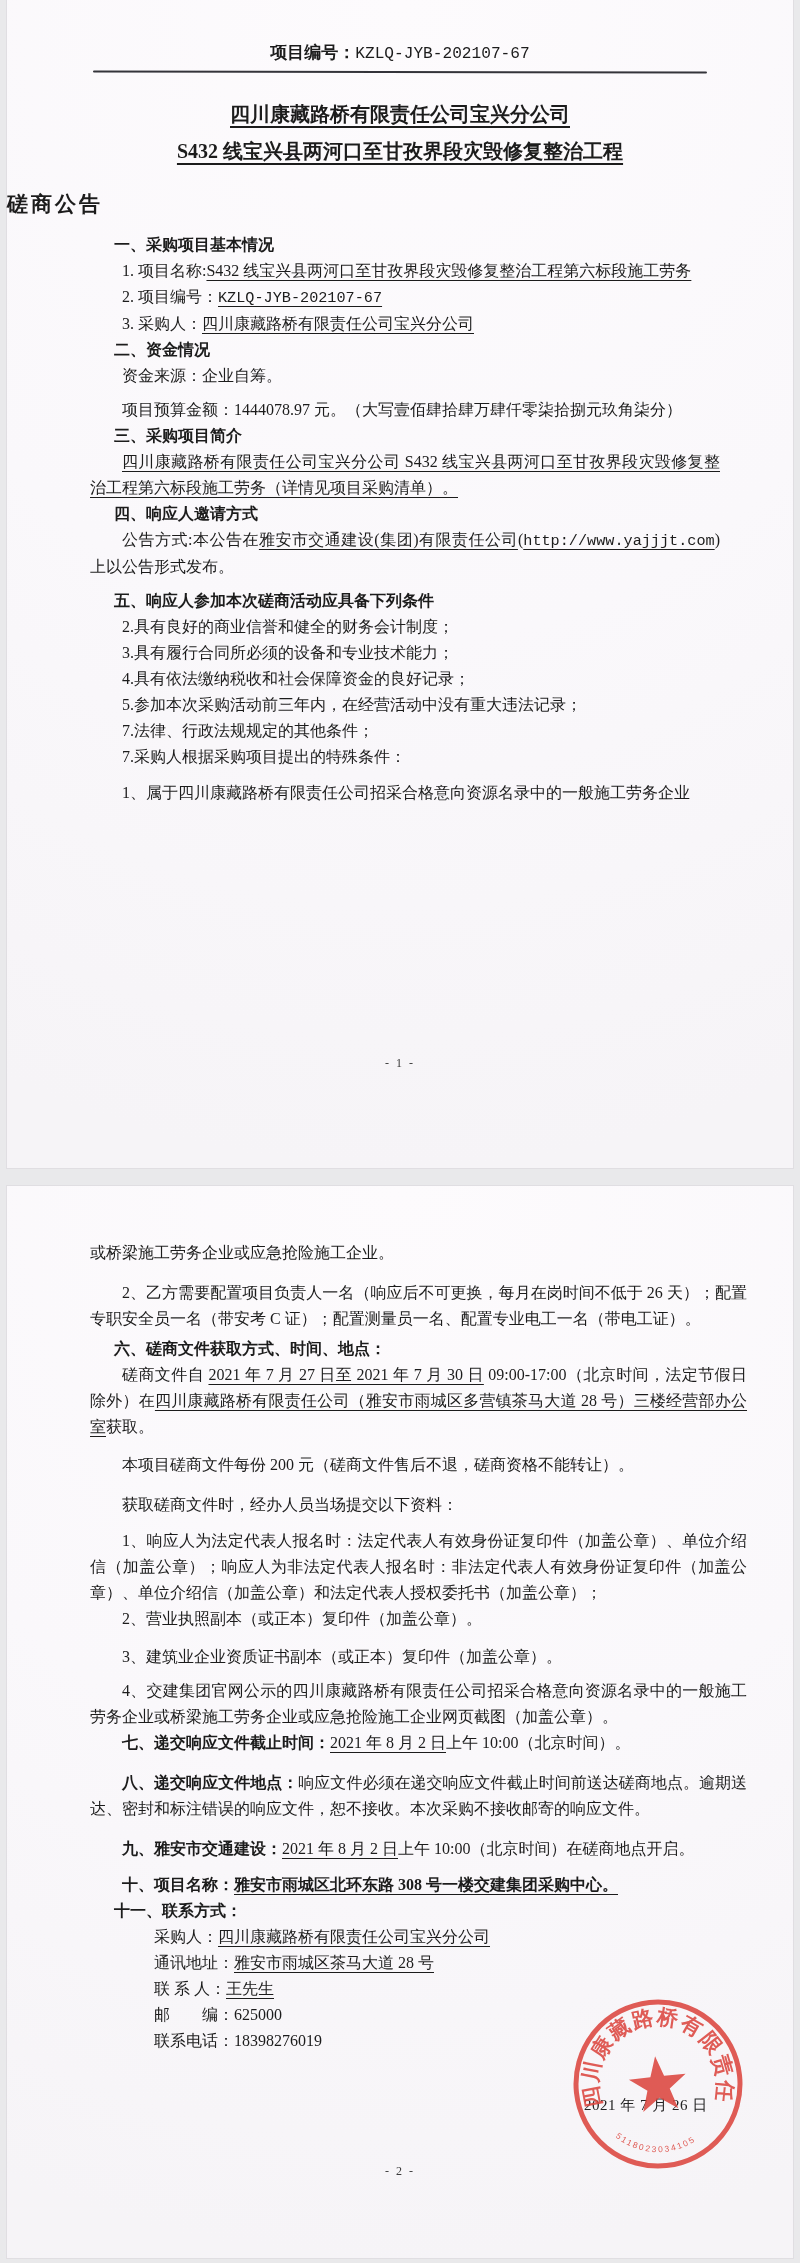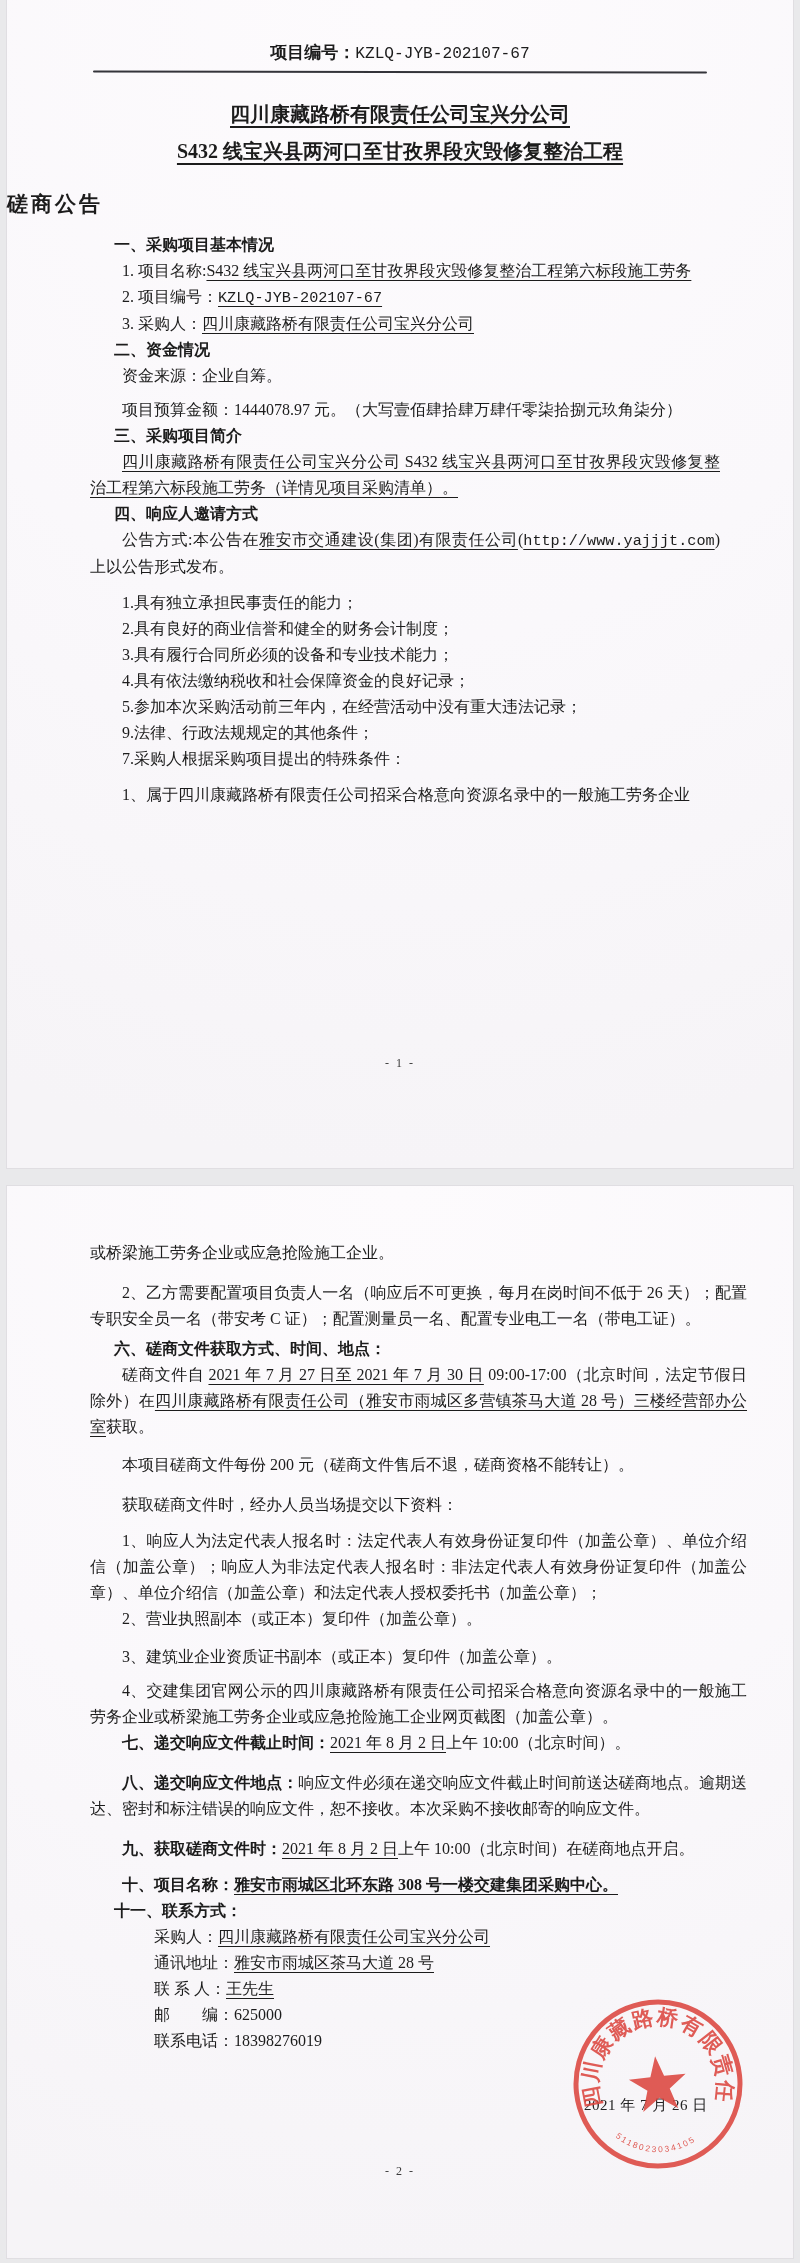--- a/index.html
+++ b/index.html
@@ -80,46 +80,46 @@
         <p class="ln ind num"><span>1. 项目名称:</span><span class="u">S432 线宝兴县两河口至甘孜界段灾毁修复整治工程第六标段施工劳务</span></p>
         <p class="ln ind num"><span>2. 项目编号：</span><span class="u mono">KZLQ-JYB-202107-67</span></p>
         <p class="ln ind num"><span>3. 采购人：</span><span class="u">四川康藏路桥有限责任公司宝兴分公司</span></p>
         <p class="ln h num"><span>二、资金情况</span></p>
         <p class="ln ind num"><span>资金来源：企业自筹。</span></p>
         <p class="ln ind num" style="margin-top: 8px;"><span>项目预算金额：1444078.97 元。（大写壹佰肆拾肆万肆仟零柒拾捌元玖角柒分）</span></p>
         <p class="ln h num"><span>三、采购项目简介</span></p>
         <p class="ln ind lg"><span class="u">四川康藏路桥有限责任公司宝兴分公司 S432 线宝兴县两河口至甘孜界段灾毁修复整治工程第六标段施工劳务（详情见项目采购清单）。</span></p>
         <p class="ln h num"><span>四、响应人邀请方式</span></p>
         <p class="ln ind lg"><span>公告方式:本公告在</span><span class="u">雅安市交通建设(集团)有限责任公司</span><span>(</span><span class="u mono">http://www.yajjjt.com</span><span>)上以公告形式发布。</span></p>
-        <p class="ln ind it" style="margin-top: 10px;"><span>1.具有独立承担民事责任的能力；</span></p>
+        <p class="ln h num" style="margin-top: 8px;"><span>五、响应人参加本次磋商活动应具备下列条件</span></p>
         <p class="ln ind it"><span>2.具有良好的商业信誉和健全的财务会计制度；</span></p>
         <p class="ln ind it"><span>3.具有履行合同所必须的设备和专业技术能力；</span></p>
         <p class="ln ind it"><span>4.具有依法缴纳税收和社会保障资金的良好记录；</span></p>
         <p class="ln ind it"><span>5.参加本次采购活动前三年内，在经营活动中没有重大违法记录；</span></p>
-        <p class="ln ind it"><span>9.法律、行政法规规定的其他条件；</span></p>
+        <p class="ln ind it"><span>7.法律、行政法规规定的其他条件；</span></p>
         <p class="ln ind it"><span>7.采购人根据采购项目提出的特殊条件：</span></p>
         <p class="ln ind it" style="margin-top: 10px;"><span>1、属于四川康藏路桥有限责任公司招采合格意向资源名录中的一般施工劳务企业</span></p>
       </div>
   </div>
 
   <div class="page page2">
     <div class="content2">
         <p class="ln lg"><span>或桥梁施工劳务企业或应急抢险施工企业。</span></p>
         <p class="ln ind lg" style="margin-top: 14px;"><span>2、乙方需要配置项目负责人一名（响应后不可更换，每月在岗时间不低于 26 天）；配置专职安全员一名（带安考 C 证）；配置测量员一名、配置专业电工一名（带电工证）。</span></p>
         <p class="ln h num" style="margin-top: 4px;"><span>六、磋商文件获取方式、时间、地点：</span></p>
         <p class="ln ind lg"><span>磋商文件自 </span><span class="u">2021 年 7 月 27 日至 2021 年 7 月 30 日</span><span> 09:00-17:00（北京时间，法定节假日除外）在</span><span class="u">四川康藏路桥有限责任公司（雅安市雨城区多营镇茶马大道 28 号）三楼经营部办公室</span><span>获取。</span></p>
         <p class="ln ind lg" style="margin-top: 12px;"><span>本项目磋商文件每份 200 元（磋商文件售后不退，磋商资格不能转让）。</span></p>
         <p class="ln ind lg" style="margin-top: 14px;"><span>获取磋商文件时，经办人员当场提交以下资料：</span></p>
         <p class="ln ind wide" style="margin-top: 10px;"><span>1、响应人为法定代表人报名时：法定代表人有效身份证复印件（加盖公章）、单位介绍信（加盖公章）；响应人为非法定代表人报名时：非法定代表人有效身份证复印件（加盖公章）、单位介绍信（加盖公章）和法定代表人授权委托书（加盖公章）；</span></p>
         <p class="ln ind num" style=""><span>2、营业执照副本（或正本）复印件（加盖公章）。</span></p>
         <p class="ln ind num" style="margin-top: 12px;"><span>3、建筑业企业资质证书副本（或正本）复印件（加盖公章）。</span></p>
         <p class="ln ind lg" style="margin-top: 8px;"><span>4、交建集团官网公示的四川康藏路桥有限责任公司招采合格意向资源名录中的一般施工劳务企业或桥梁施工劳务企业或应急抢险施工企业网页截图（加盖公章）。</span></p>
         <p class="ln ind lg"><span class="b">七、递交响应文件截止时间：</span><span class="u">2021 年 8 月 2 日</span><span>上午 10:00（北京时间）。</span></p>
         <p class="ln ind lg" style="margin-top: 14px;"><span class="b">八、递交响应文件地点：</span><span>响应文件必须在递交响应文件截止时间前送达磋商地点。逾期送达、密封和标注错误的响应文件，恕不接收。本次采购不接收邮寄的响应文件。</span></p>
-        <p class="ln ind lg" style="margin-top: 14px;"><span class="b">九、获取磋商文件时：</span><span class="u">2021 年 8 月 2 日</span><span>上午 10:00（北京时间）在磋商地点开启。</span></p>
+        <p class="ln ind lg" style="margin-top: 14px;"><span class="b">九、雅安市交通建设：</span><span class="u">2021 年 8 月 2 日</span><span>上午 10:00（北京时间）在磋商地点开启。</span></p>
         <p class="ln ind num" style="margin-top: 10px;"><span class="b">十、项目名称：</span><span class="b u">雅安市雨城区北环东路 308 号一楼交建集团采购中心。</span></p>
         <p class="ln h num"><span>十一、联系方式：</span></p>
         <p class="ln contact"><span>采购人：</span><span class="u">四川康藏路桥有限责任公司宝兴分公司</span></p>
         <p class="ln contact"><span>通讯地址：</span><span class="u">雅安市雨城区茶马大道 28 号</span></p>
         <p class="ln contact"><span>联 系 人：</span><span class="u">王先生</span></p>
         <p class="ln contact"><span>邮　　编：</span><span>625000</span></p>
         <p class="ln contact"><span>联系电话：</span><span>18398276019</span></p>
       </div>
   </div>
 

